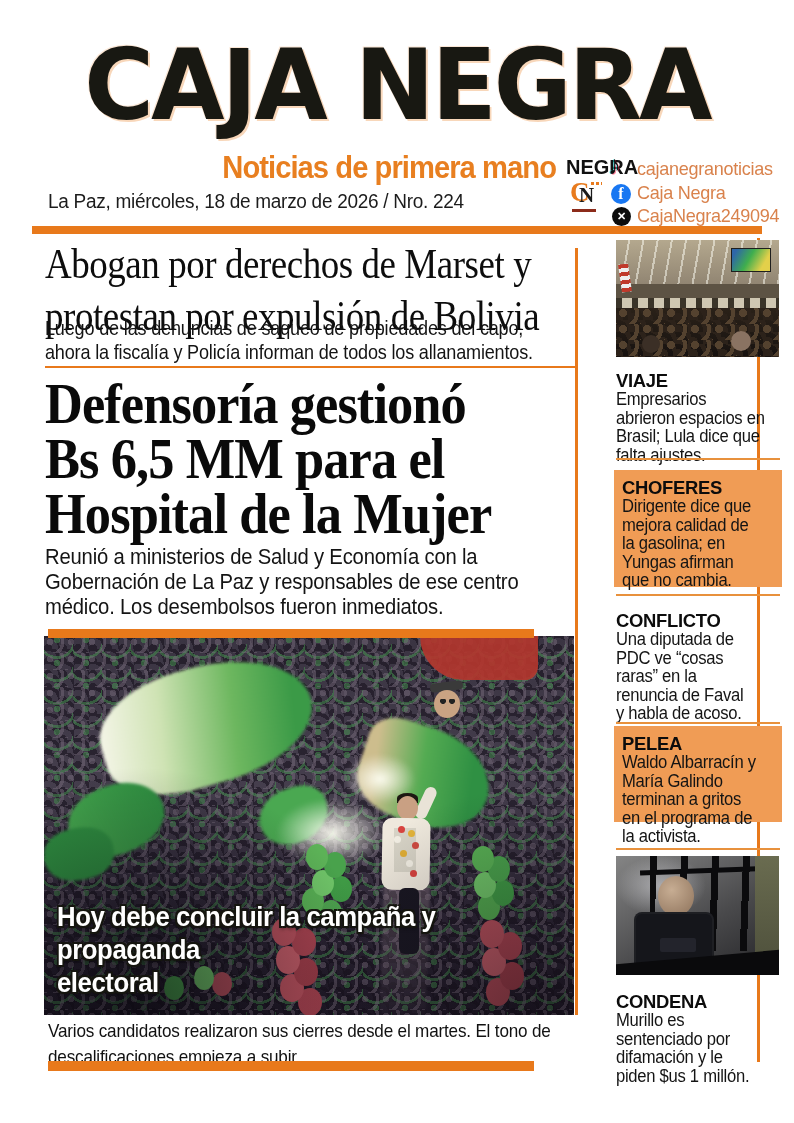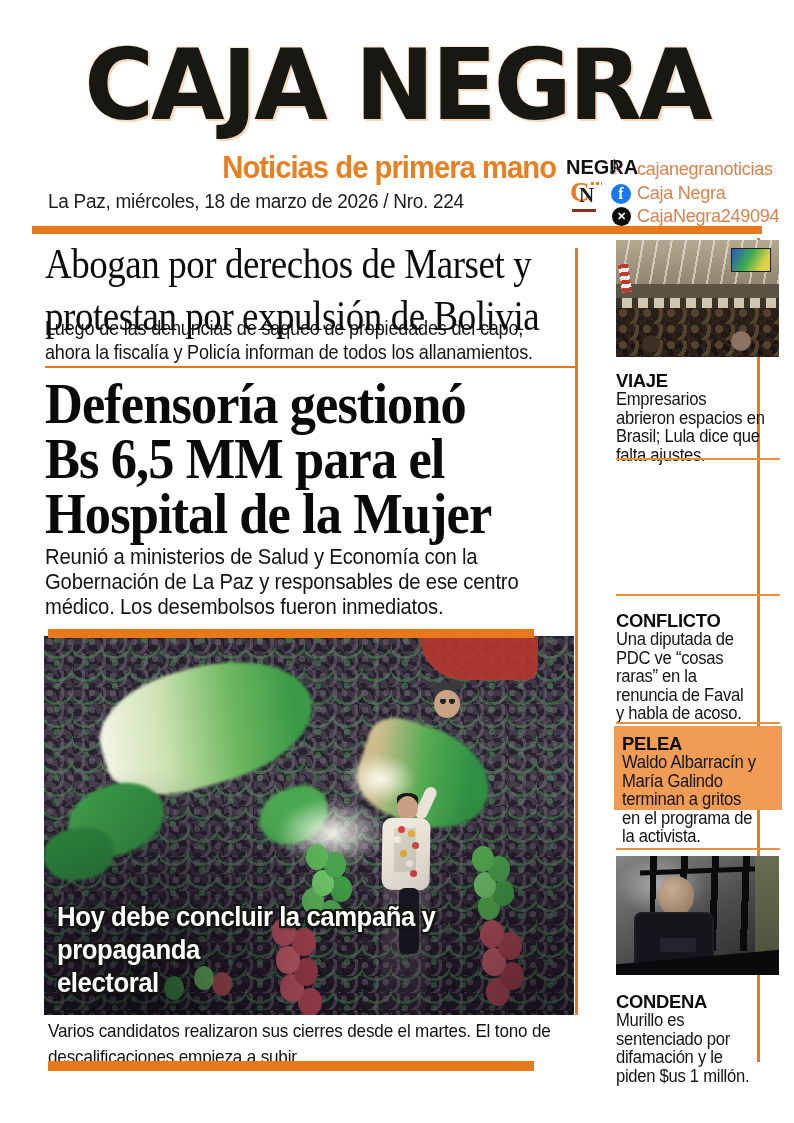--- a/index.html
+++ b/index.html
@@ -259,33 +259,41 @@
     </div>
 
     <div class="kicker" style="left:0;top:130px;">VIAJE</div>
     <div class="brief-text" style="left:0;top:150px;">Empresarios
 abrieron espacios en
 Brasil; Lula dice que
 falta ajustes.</div>
 
     <div class="bdiv" style="top:218px;"></div>
 
+    <div class="obox" style="top:230px;height:117px;">
+      <div class="kicker">CHOFERES</div>
+      <div class="brief-text">Dirigente dice que
+mejora calidad de
+la gasolina; en
+Yungas afirman
+que no cambia.</div>
+    </div>
 
     <div class="bdiv" style="top:354px;"></div>
 
     <div class="kicker" style="left:0;top:370px;">CONFLICTO</div>
     <div class="brief-text" style="left:0;top:390px;">Una diputada de
 PDC ve “cosas
 raras” en la
 renuncia de Faval
 y habla de acoso.</div>
 
     <div class="bdiv" style="top:482px;"></div>
 
-    <div class="obox" style="top:486px;height:84px;">
+    <div class="obox" style="top:486px;height:96px;">
       <div class="kicker">PELEA</div>
       <div class="brief-text">Waldo Albarracín y
 María Galindo
 terminan a gritos
 en el programa de
 la activista.</div>
     </div>
 
     <div class="bdiv" style="top:608px;"></div>
 

